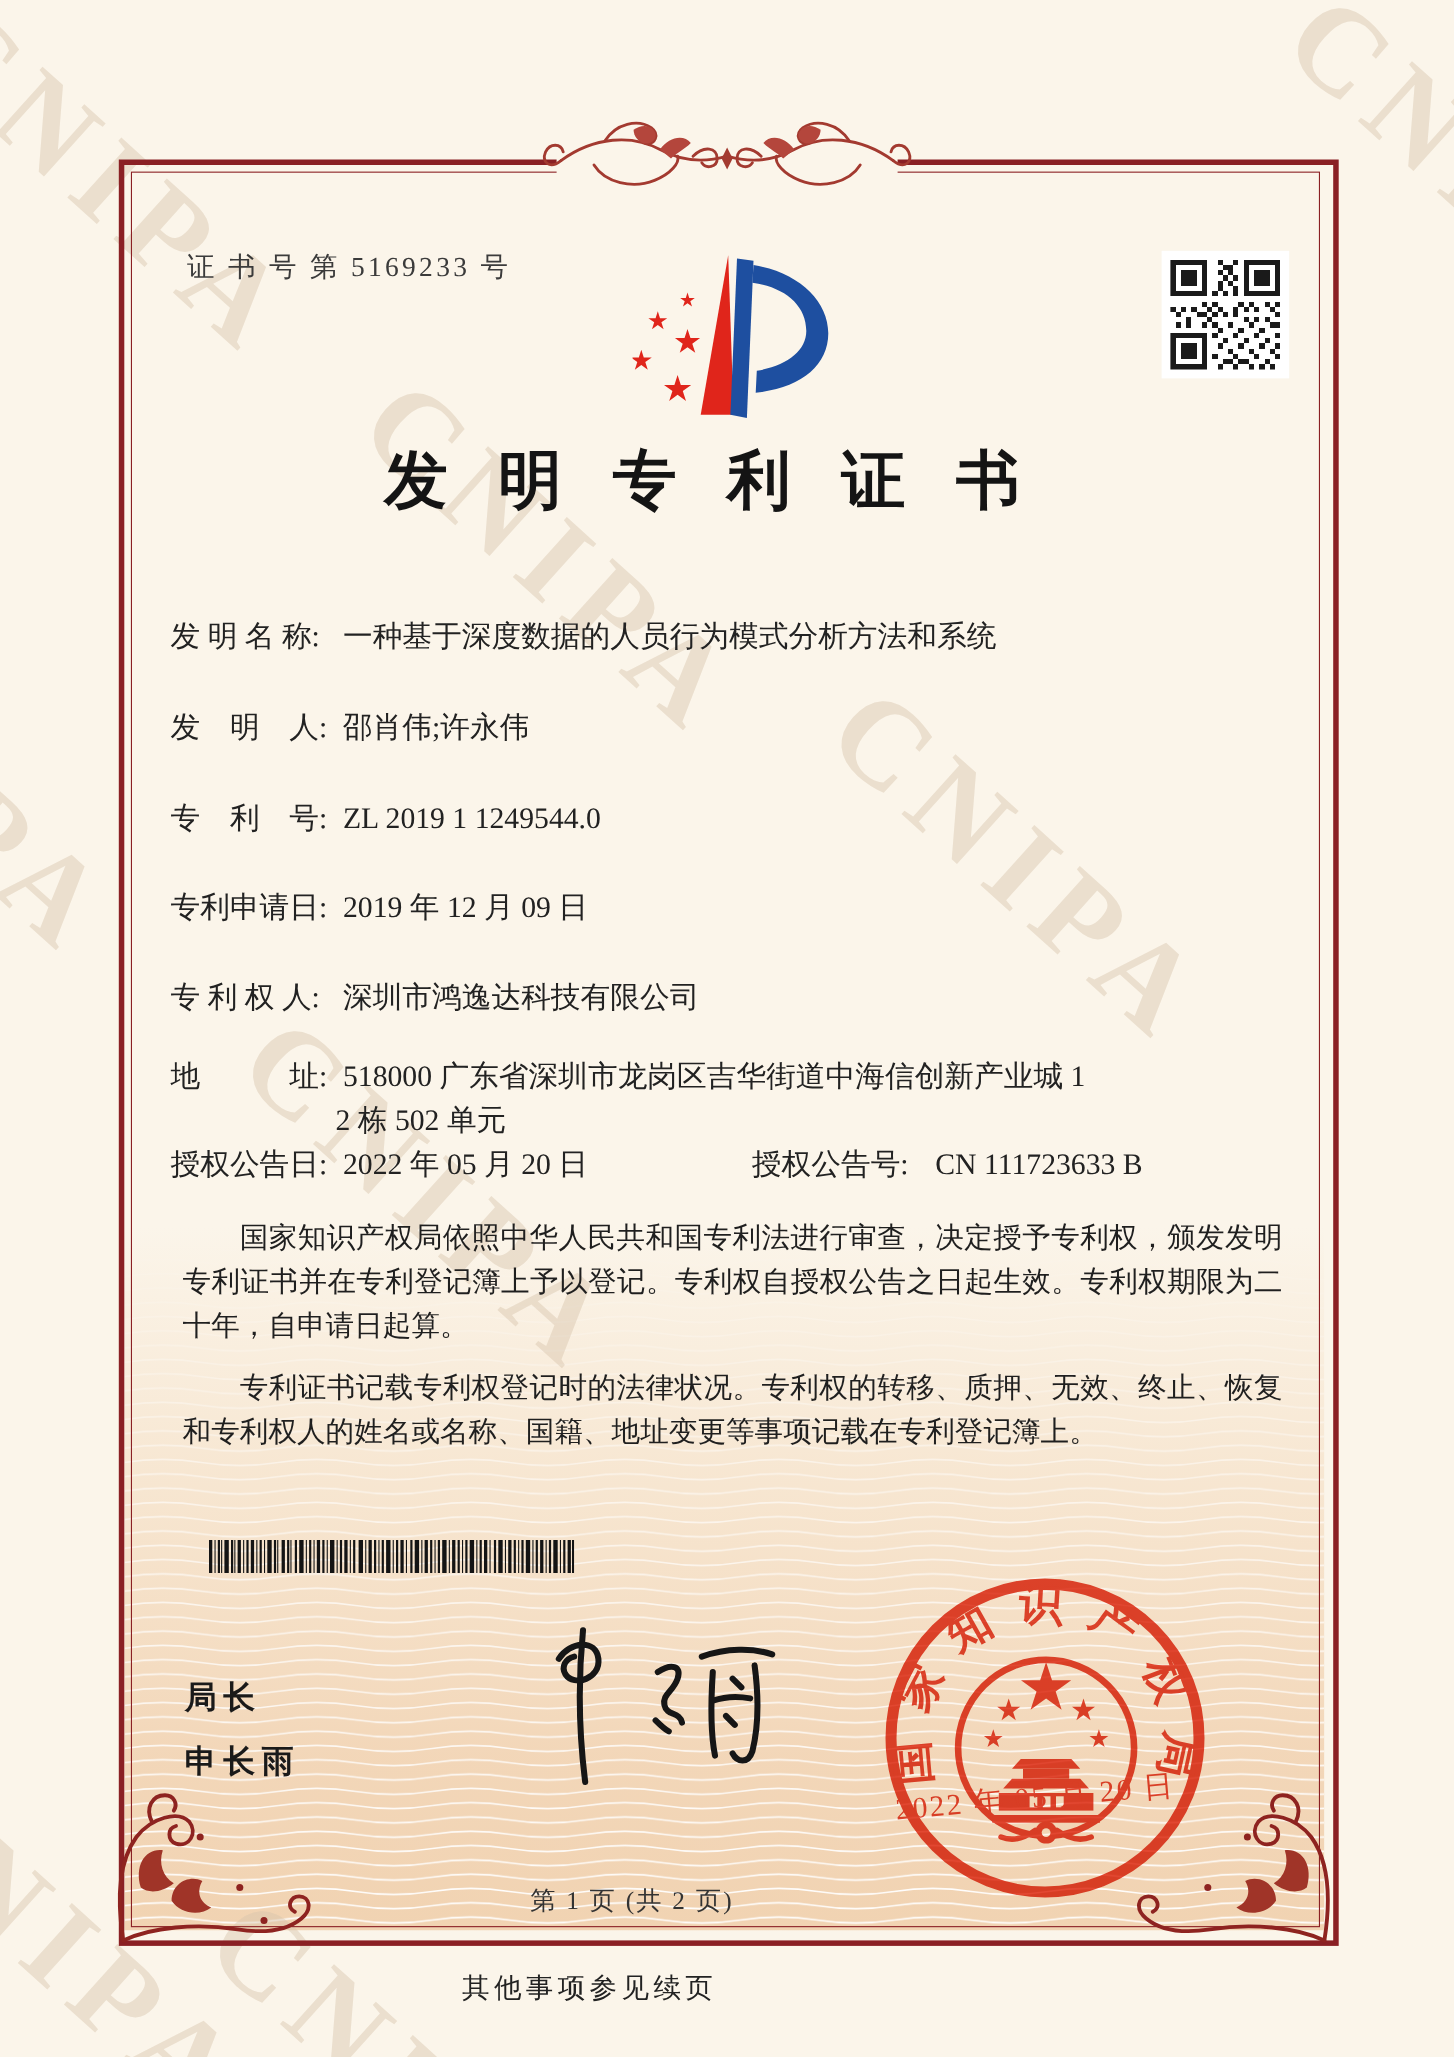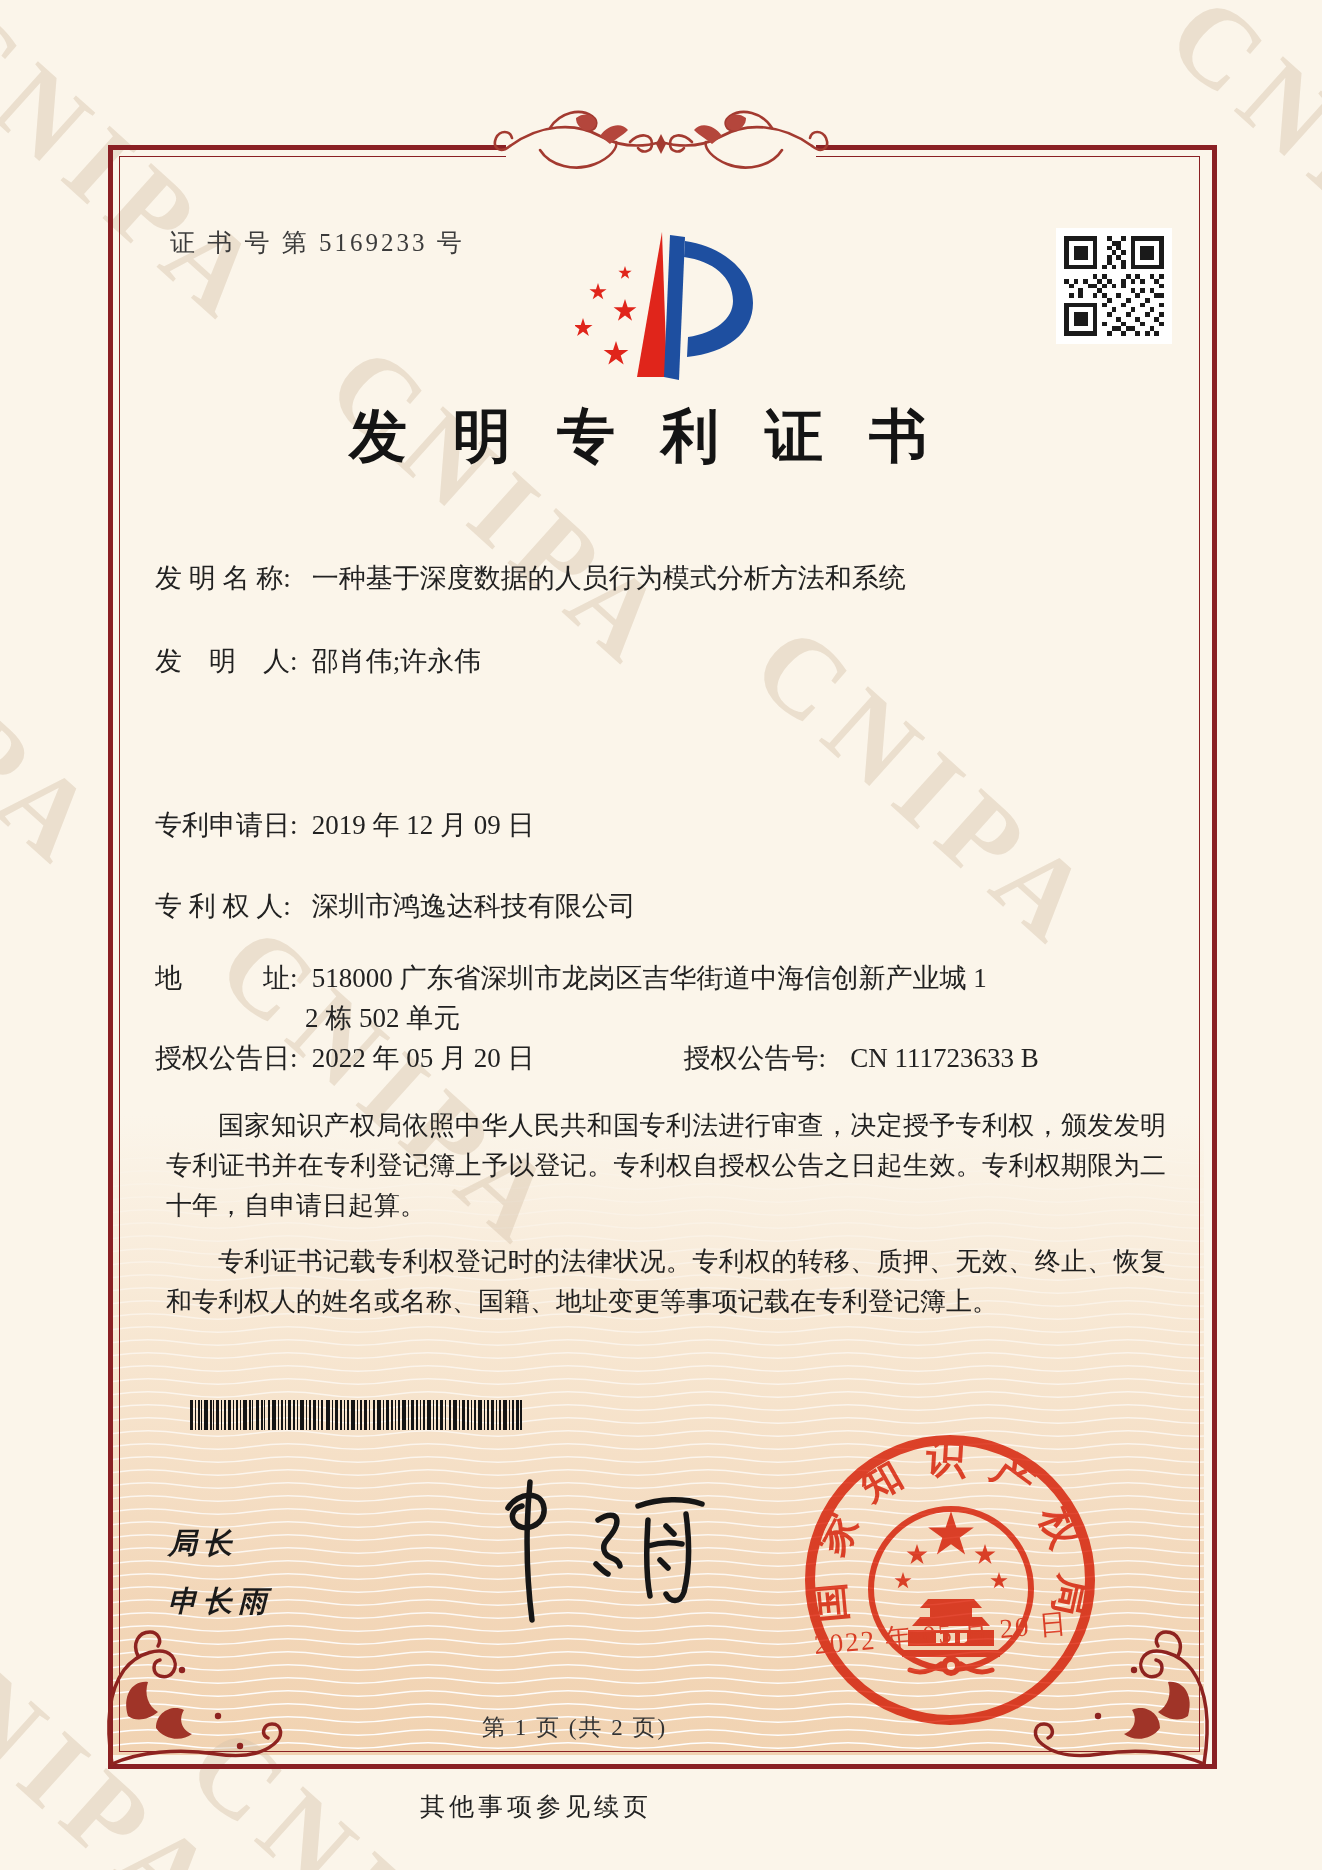--- a/index.html
+++ b/index.html
@@ -29,21 +29,21 @@
     font-size:58px; font-weight:700; letter-spacing:46px; color:#141414; white-space:nowrap;
   }
   .row{position:absolute;left:155px;font-size:27px;color:#222;white-space:nowrap;}
   .row .lab{display:inline-block;width:150px;}
   .row .val{display:inline-block;}
   .grant .val1{display:inline-block;width:365px;}
   .addr2{position:absolute;left:305px;font-size:27px;color:#222;white-space:nowrap;text-align:center;}
   .paras{position:absolute;left:150px;top:1090px;width:1032px;}
   .paras p{margin:16px;text-indent:2em;font-size:26px;line-height:40px;text-align:justify;color:#1f1f1f;}
   .signer{position:absolute;left:168px;font-size:29px;font-weight:600;color:#1a1a1a;
-    font-family:"Liberation Sans","DejaVu Sans",sans-serif;letter-spacing:6px;white-space:nowrap;font-style:italic;}
+    font-family:"Liberation Sans","DejaVu Sans",sans-serif;letter-spacing:6px;white-space:nowrap;}
   .pagenum{position:absolute;left:482px;top:1712px;font-size:23px;letter-spacing:2px;color:#333;white-space:nowrap;}
   .note{position:absolute;left:420px;top:1790px;font-size:25px;letter-spacing:4px;color:#222;white-space:nowrap;}
   .qrbox{position:absolute;left:1056px;top:228px;width:116px;height:116px;background:#fff;}
   .qrbox svg{position:absolute;left:8px;top:8px;}
   .seal{position:absolute;left:770px;top:1400px;z-index:5;opacity:.93;mix-blend-mode:multiply;}
   .sig{position:absolute;left:470px;top:1468px;z-index:4;}
   .barcode{position:absolute;left:190px;top:1400px;z-index:4;}
   .logo{position:absolute;left:575px;top:225px;z-index:4;}
   .flip{transform:scaleX(-1);}
 </style>
@@ -162,20 +162,24 @@
 
     <div class="title">发明专利证书</div>
 
     <div class="row" style="top:560px">
       <span class="lab">发 明 名 称:</span>
       <span class="val">一种基于深度数据的人员行为模式分析方法和系统</span>
     </div>
     <div class="row" style="top:643px">
       <span class="lab">发　明　人:</span>
       <span class="val">邵肖伟;许永伟</span>
+    </div>
+    <div class="row" style="top:726px">
+      <span class="lab">专　利　号:</span>
+      <span class="val">ZL 2019 1 1249544.0</span>
     </div>
     <div class="row" style="top:807px">
       <span class="lab">专利申请日:</span>
       <span class="val">2019 年 12 月 09 日</span>
     </div>
     <div class="row" style="top:888px">
       <span class="lab">专 利 权 人:</span>
       <span class="val">深圳市鸿逸达科技有限公司</span>
     </div>
     <div class="row" style="top:960px">

